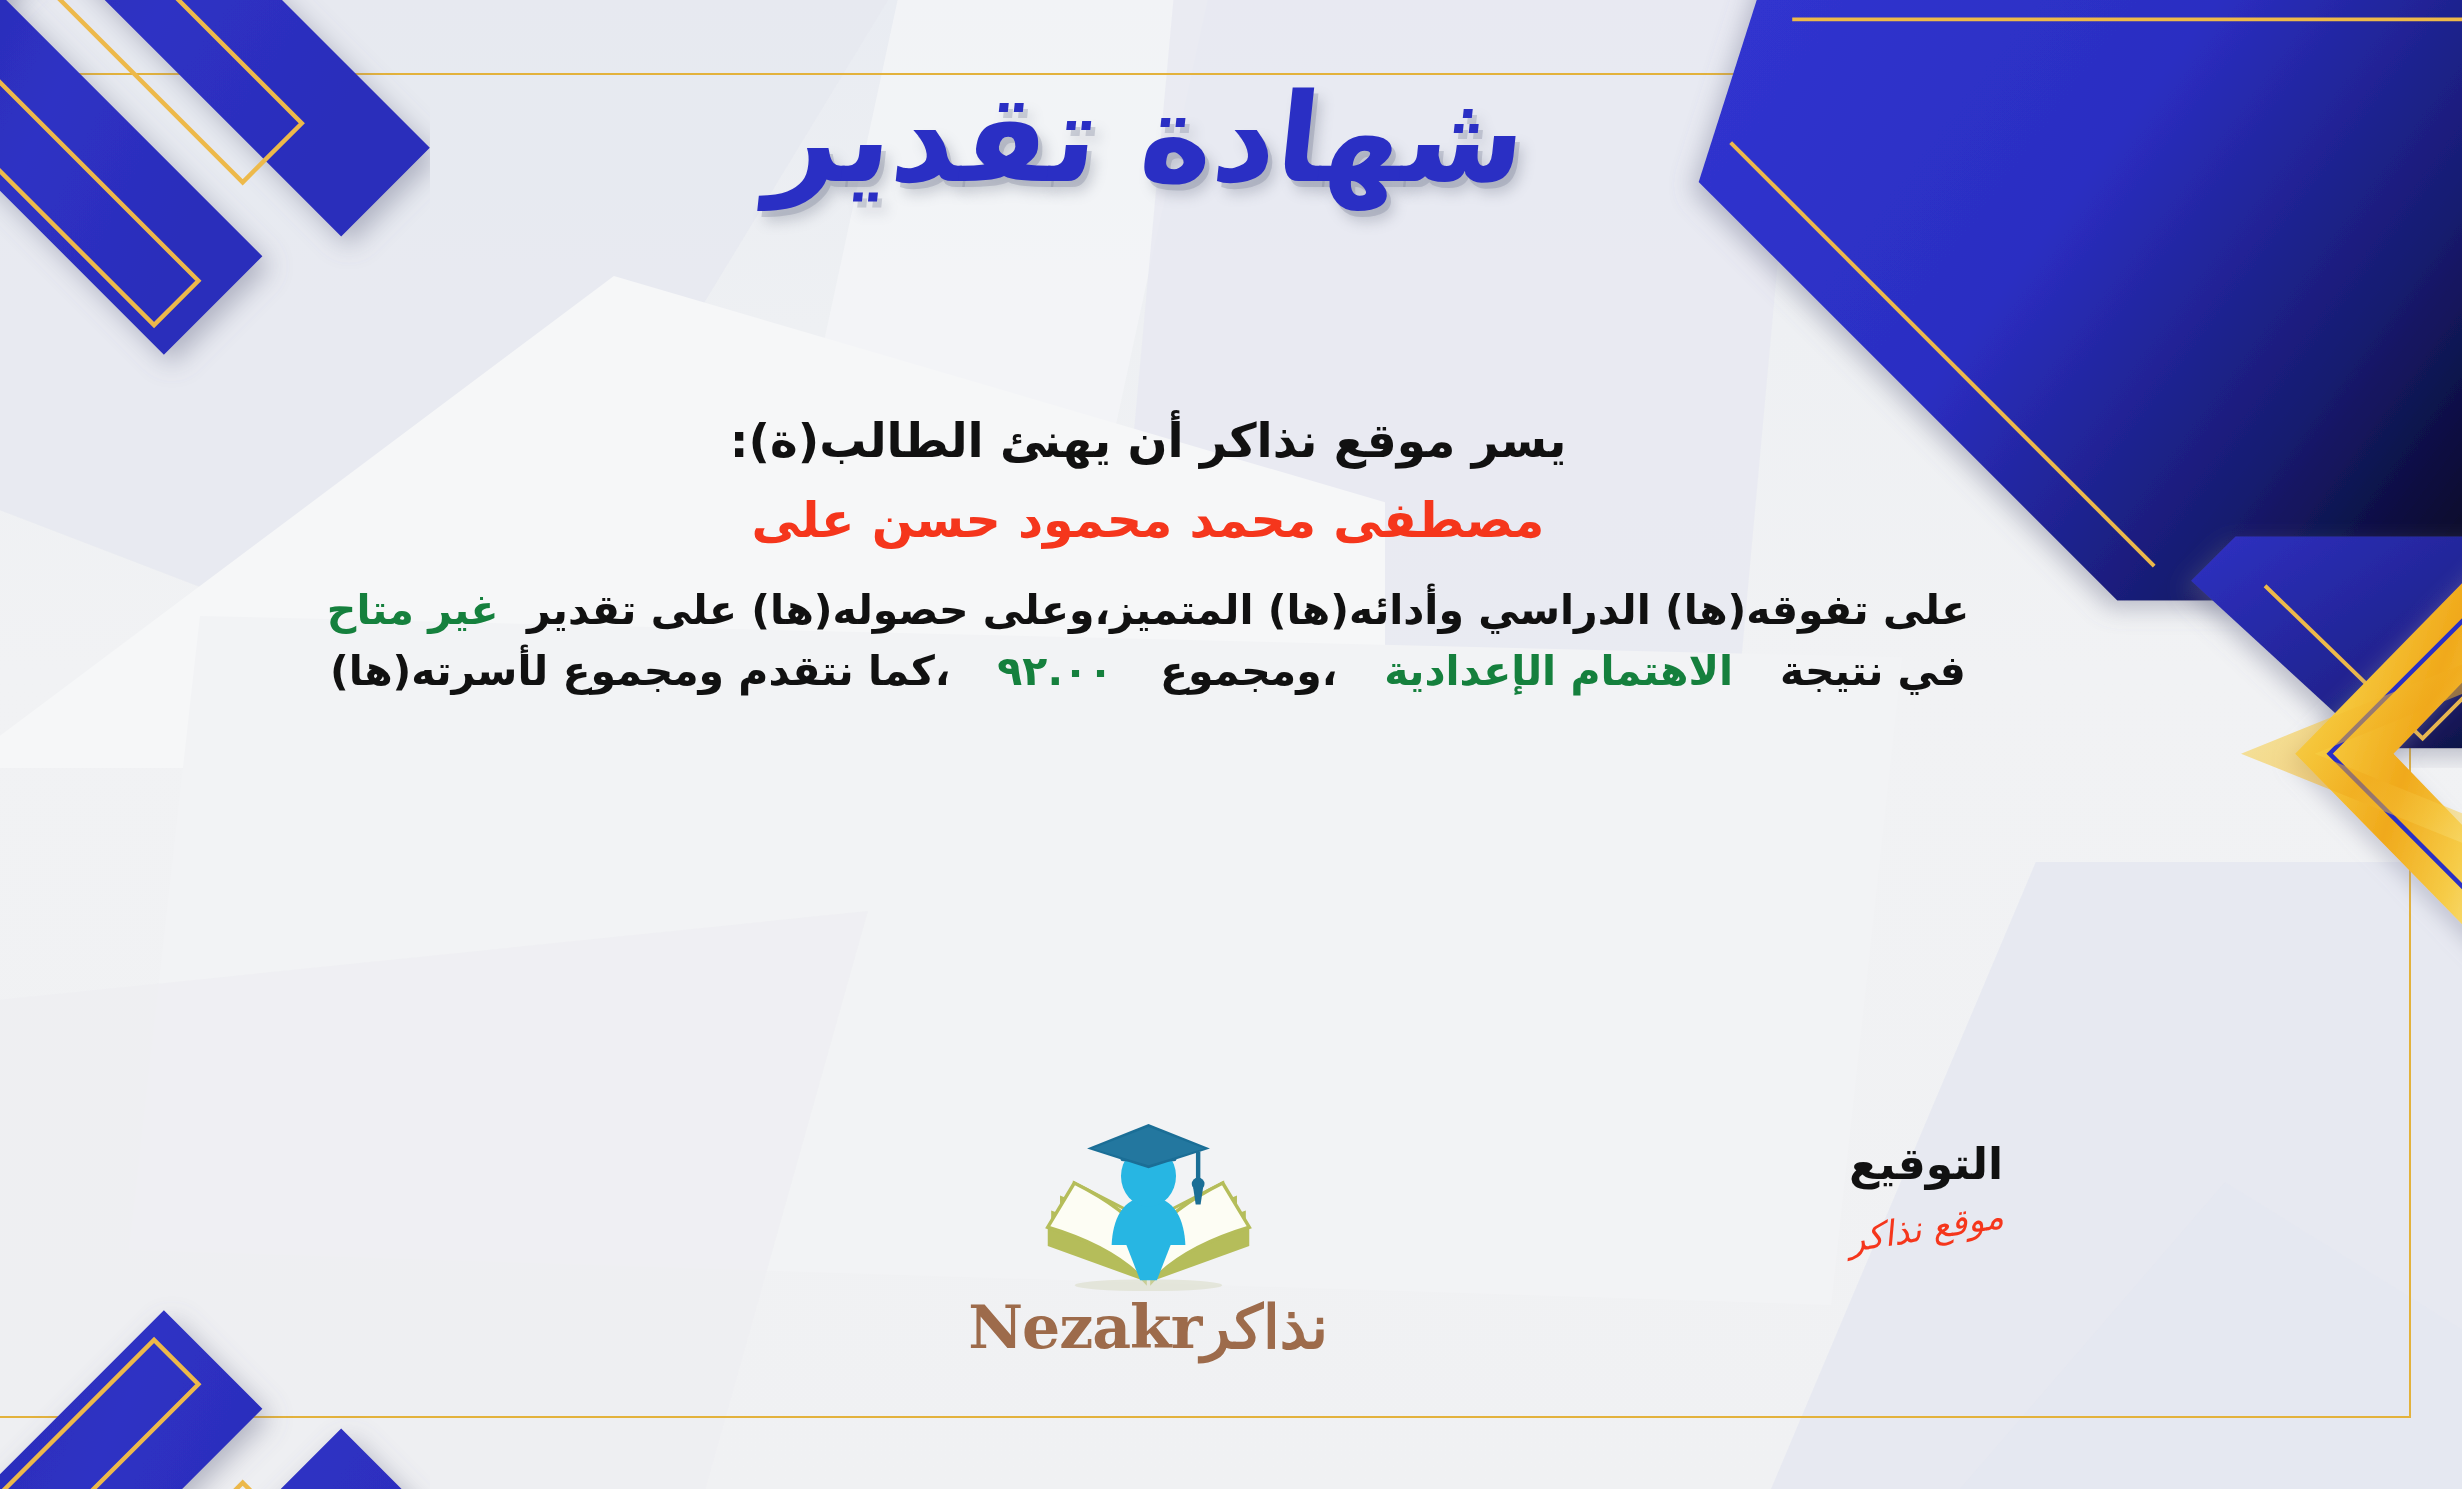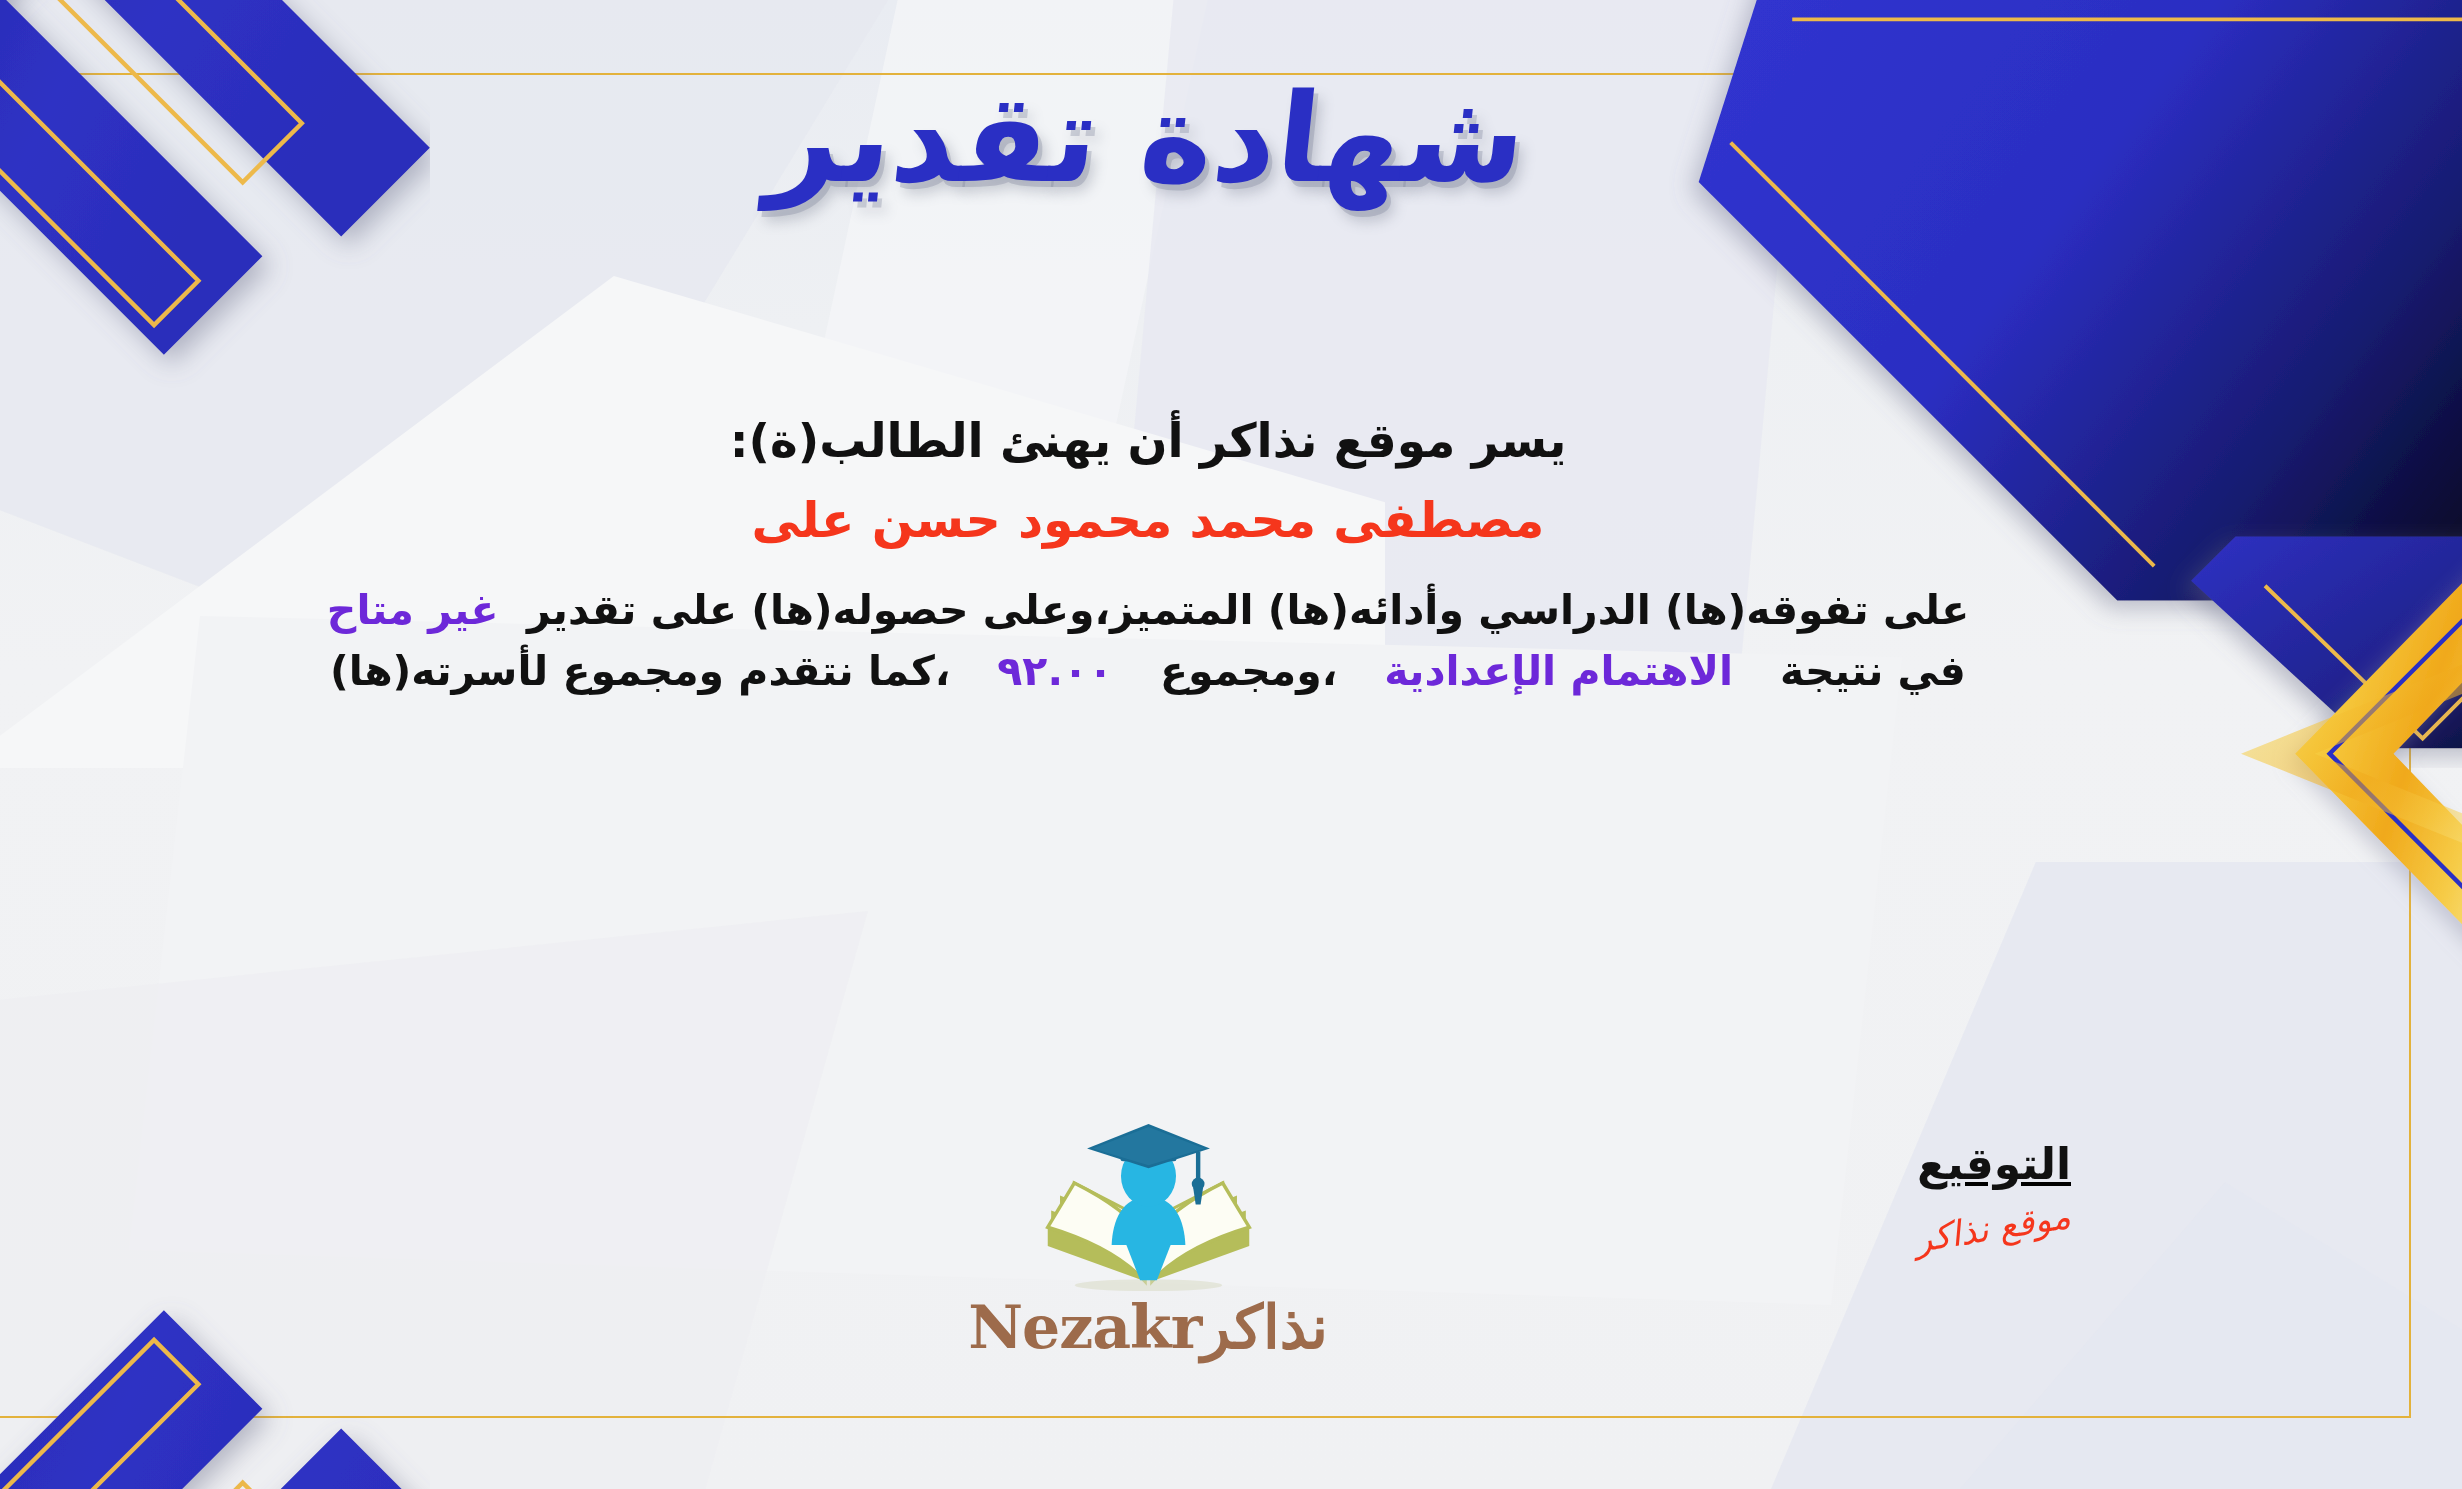--- a/index.html
+++ b/index.html
@@ -135,32 +135,32 @@
     line-height: 1.3;
     color: #f5361c;
     letter-spacing: 0.5px;
     margin-bottom: 27.6px;
   }
   .para {
     font-size: 41px;
     line-height: 1.48;
     letter-spacing: -0.5px;
   }
-  .para .red { color: #6d28d9; }
+  .para .red { color: #15803d; }
   .gap-s { display: inline-block; width: 28.6px; }
   .gap-m { display: inline-block; width: 47px; }
 
   
   .sig-block {
     position: absolute;
-    right: 391px;
+    right: 408px;
     top: 1138px;
+    text-align: center;
     direction: rtl;
     width: 256px;
-    text-decoration: underline;
   }
   .sig-label {
     font-size: 44px;
     font-weight: 700;
     color: #111111;
     letter-spacing: -0.5px;
   }
   .sig-script {
     margin-top: 18.7px;
     font-family: "DejaVu Serif", "Liberation Serif", serif;

